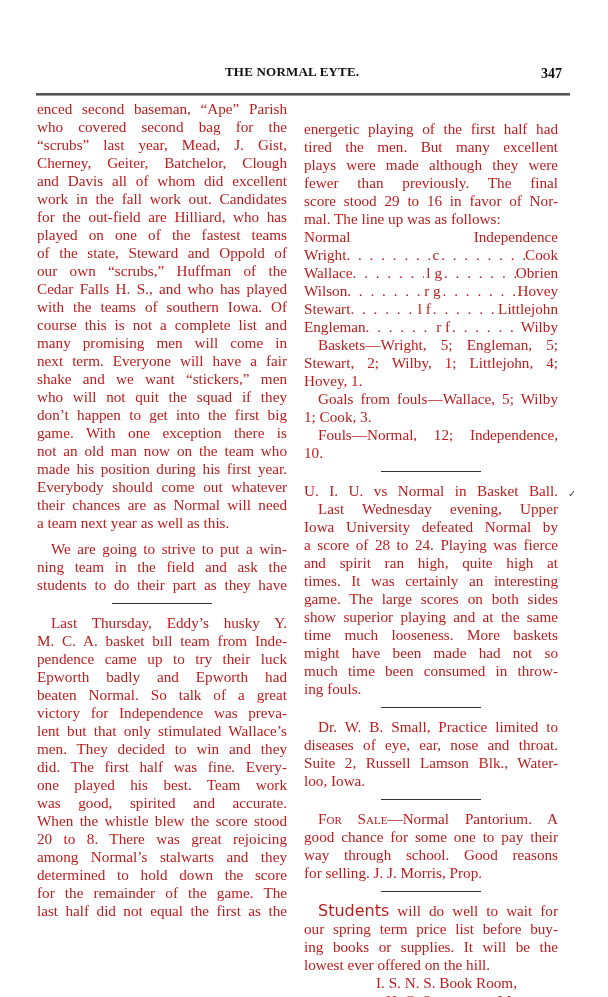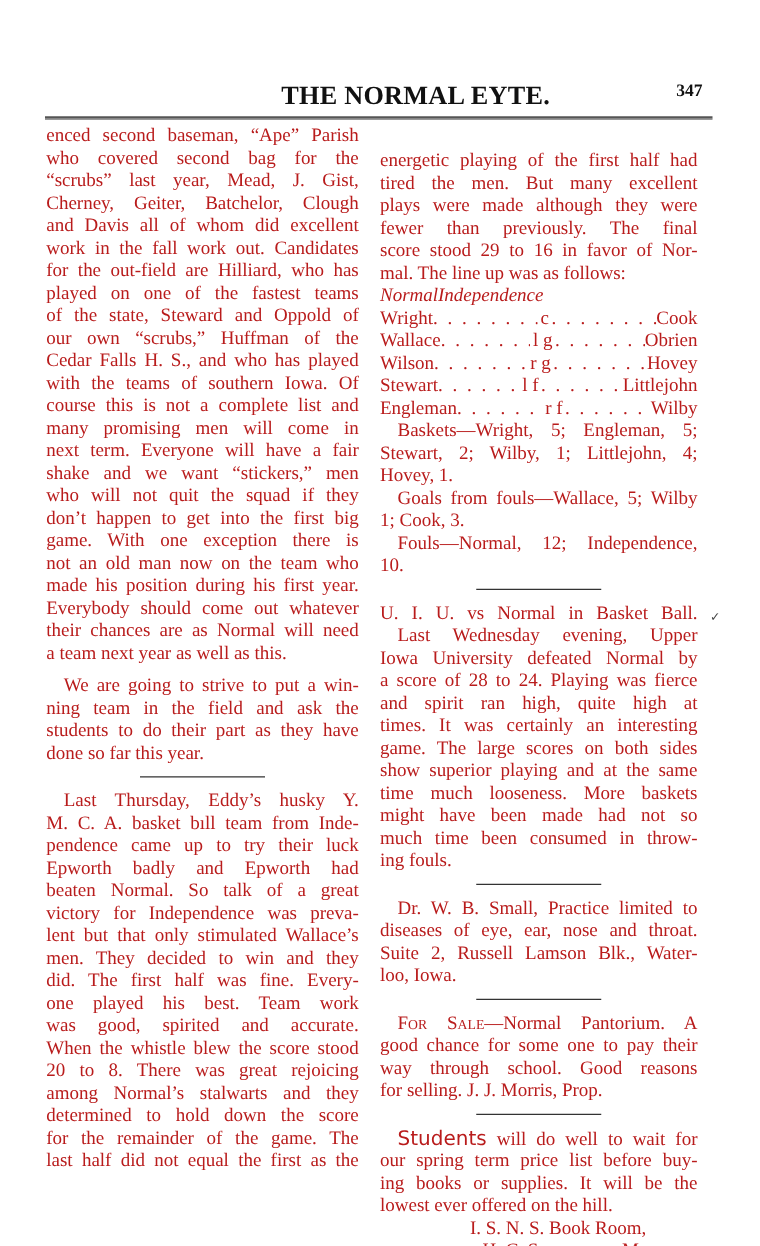--- a/index.html
+++ b/index.html
@@ -1,36 +1,36 @@
 <!DOCTYPE html>
 <html><head>
 <meta charset="utf-8">
 <style>
   html, body { margin: 0; padding: 0; background: #ffffff; }
   body { width: 608px; height: 997px; position: relative; overflow: hidden; color: #1a1a1a;
          font-family: "DejaVu Serif", "Liberation Serif", serif; }
   .header { position: absolute; left: 36px; top: 64px; width: 544px; height: 24px; }
   .title { position: absolute; left: 189px; top: 0; font-family: "Liberation Serif", serif; font-weight: bold;
-           font-size: 21px; letter-spacing: 0.2px; color: #111; }
+           font-size: 13px; letter-spacing: 0.2px; color: #111; }
   .page-num { position: absolute; right: 18px; top: 2px; font-family: "Liberation Serif", serif; font-weight: bold; font-size: 14px; color: #111; }
   .rule-top { position: absolute; left: 36px; top: 93px; width: 534px; height: 0; border-top: 2px solid #555; border-bottom: 1px solid #999; }
   .col { position: absolute; top: 100px; font-family: "Liberation Serif", serif; font-size: 15.2px; line-height: 18px; color: #b91c1c; }
   .col-left { left: 37px; width: 250px; }
   .col-right { left: 304px; width: 254px; margin-top: 20px; }
   .p { margin: 0; text-align: justify; }
   .ln { display: block; text-align: justify; text-align-last: justify; white-space: nowrap; height: 18px; }
   .ln.last { text-align-last: left; }
   .indent { padding-left: 14px; }
   .divider { width: 100px; height: 0; border-top: 1px solid #333; margin: 9px auto 10px auto; }
   .gap { height: 8px; }
   .lineup-row { display: flex; height: 18px; white-space: nowrap; }
   .lineup-row .name { }
   .lineup-row .dots { flex: 1; overflow: hidden; letter-spacing: 2px; }
   .lineup-row .pos { padding: 0 2px; }
-  .lineup-head { display: flex; height: 18px; font-style: italic; }
+  .lineup-head { display: flex; justify-content: space-between; height: 18px; }
   .sc { font-variant: small-caps; }
   .bold-sans { font-family: "DejaVu Sans", sans-serif; font-weight: normal; font-size: 16px; }
   .sig1 { padding-left: 72px; height: 18px; display: block; }
   .sig2 { padding-left: 82px; height: 18px; display: block; }
   .mark { position: absolute; font-size: 10px; color: #444; }
 </style>
 </head>
 <body>
 
 <div class="header">
@@ -64,21 +64,20 @@
       <span class="ln">made his position during his first year.</span>
       <span class="ln">Everybody should come out whatever</span>
       <span class="ln">their chances are as Normal will need</span>
       <span class="ln last">a team next year as well as this.</span>
     </div>
   <div class="gap"></div>
   <div class="p" id="l-p2">
       <span class="ln indent">We are going to strive to put a win-</span>
       <span class="ln">ning team in the field and ask the</span>
       <span class="ln">students to do their part as they have</span>
-      <span class="ln last">done so far this year.</span>
     </div>
   <div class="divider"></div>
   <div class="p" id="l-p3">
       <span class="ln indent">Last Thursday, Eddy’s husky Y.</span>
       <span class="ln">M. C. A. basket bıll team from Inde-</span>
       <span class="ln">pendence came up to try their luck</span>
       <span class="ln">Epworth badly and Epworth had</span>
       <span class="ln">beaten Normal. So talk of a great</span>
       <span class="ln">victory for Independence was preva-</span>
       <span class="ln">lent but that only stimulated Wallace’s</span>

